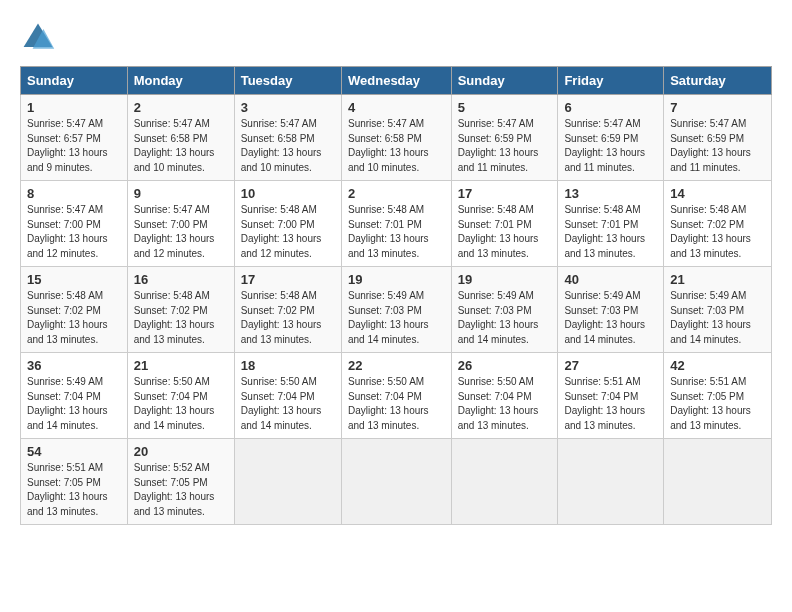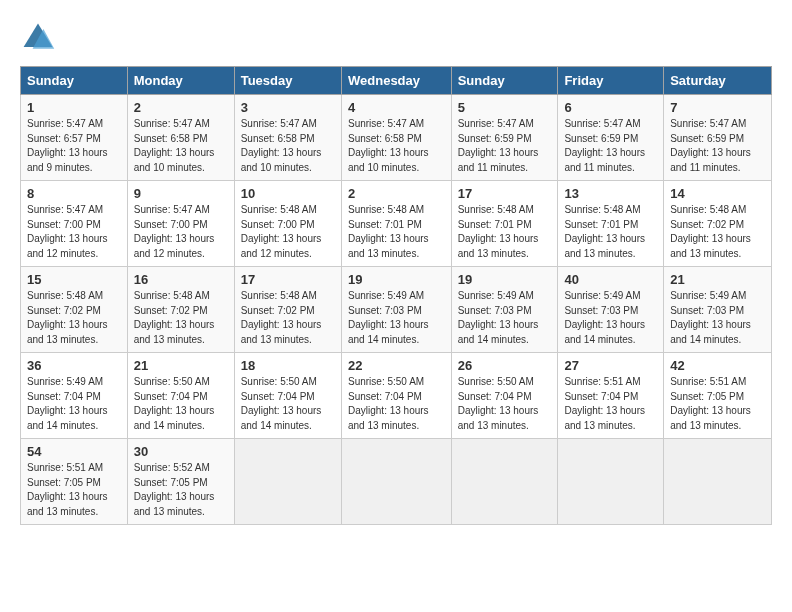--- a/index.html
+++ b/index.html
@@ -357,21 +357,21 @@
       <tr>
         <td>
         <span class="day-number">54</span>
         <div class="day-info">
           Sunrise: 5:51 AM<br>
           Sunset: 7:05 PM<br>
           Daylight: 13 hours and 13 minutes.
         </div>
       </td>
         <td>
-        <span class="day-number">30</span>
+        <span class="day-number">20</span>
         <div class="day-info">
           Sunrise: 5:52 AM<br>
           Sunset: 7:05 PM<br>
           Daylight: 13 hours and 13 minutes.
         </div>
       </td>
         <td class="empty"></td>
         <td class="empty"></td>
         <td class="empty"></td>
         <td class="empty"></td>

